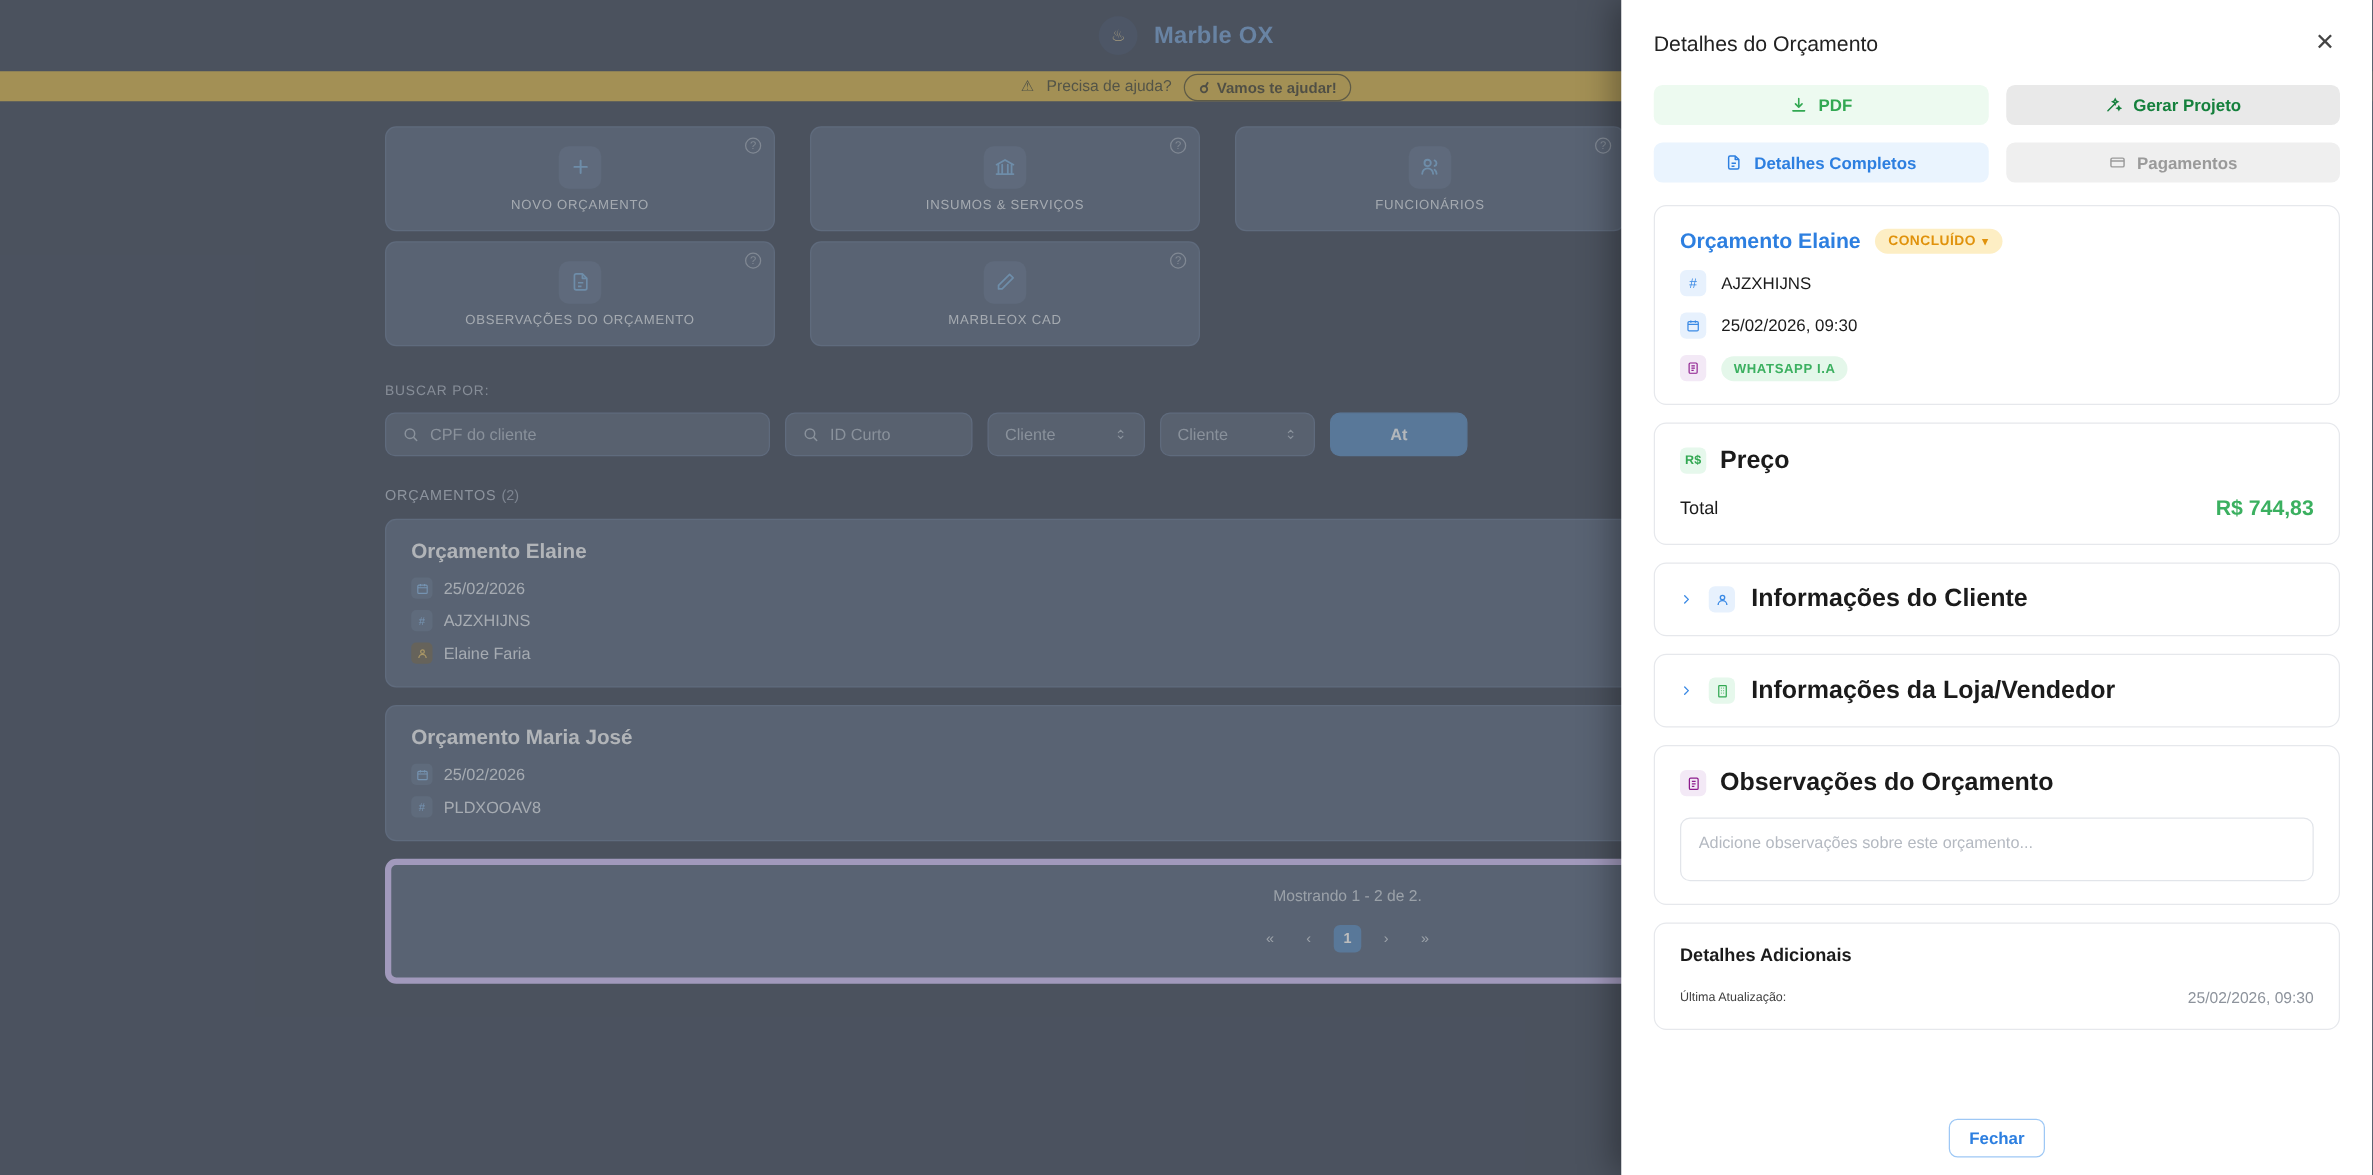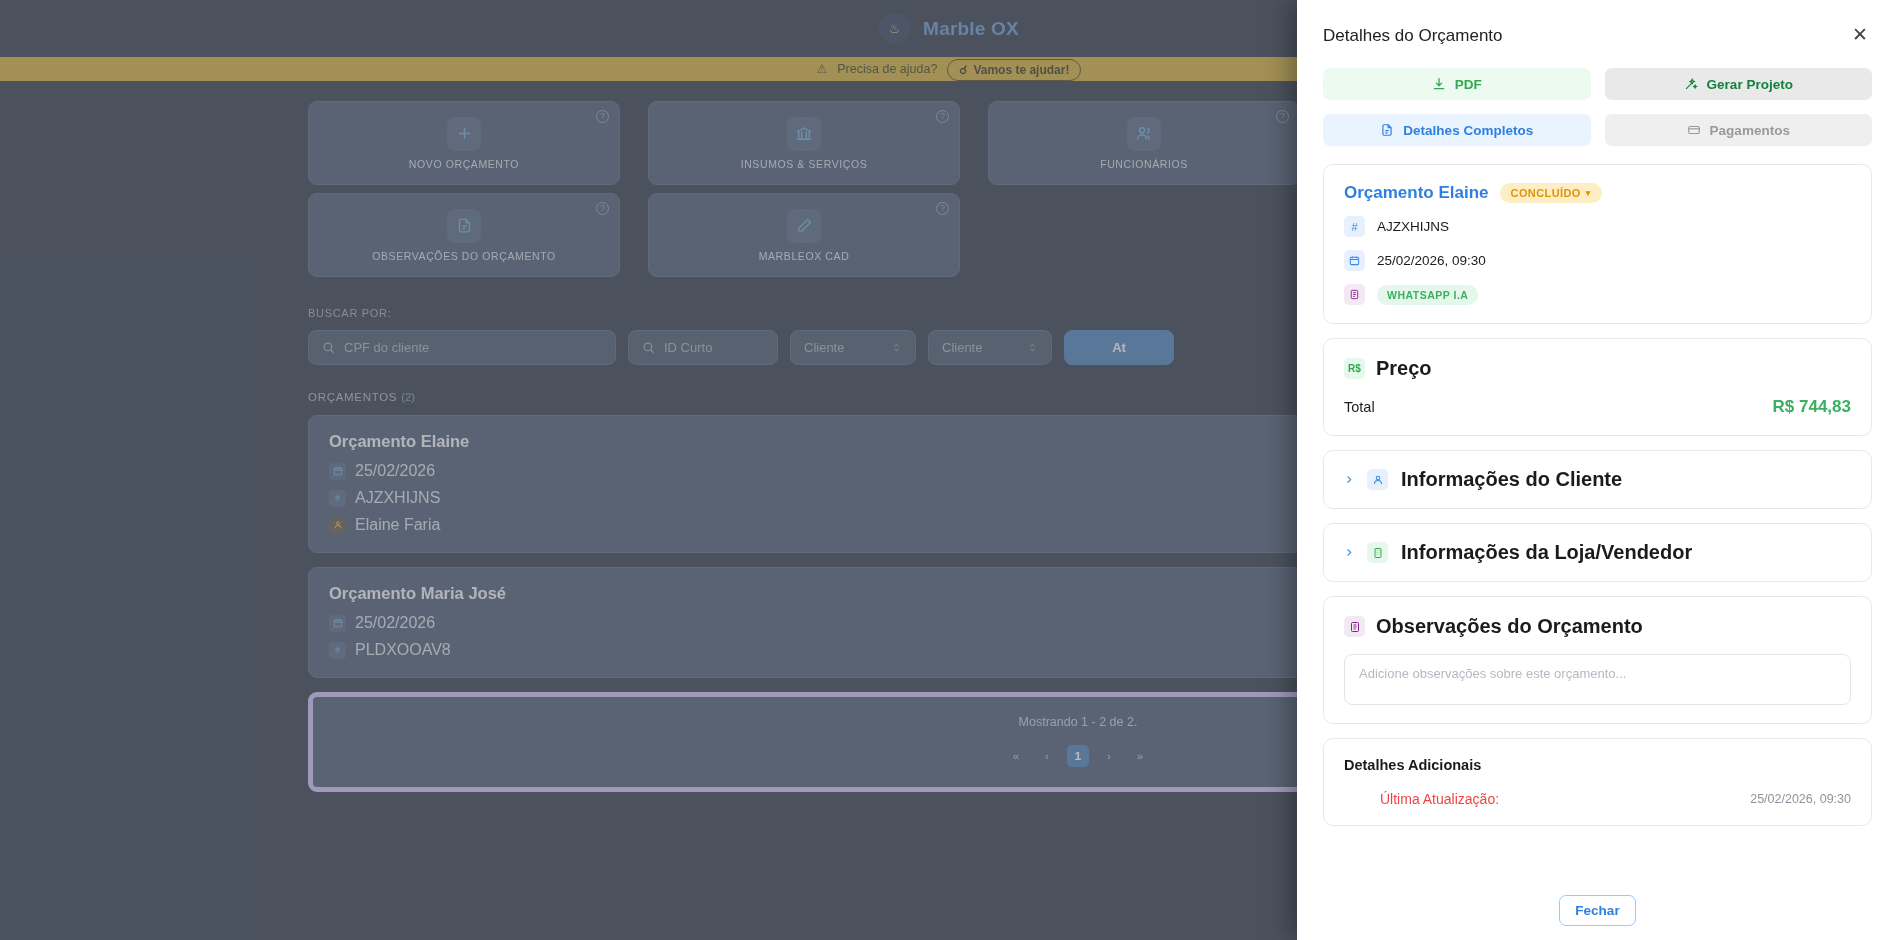--- a/index.html
+++ b/index.html
@@ -102,21 +102,21 @@
     position: relative;
   }
   .orc-title { color: #e7edf5; font-size: 16.5px; font-weight: 600; margin-bottom: 11px; }
   .orc-meta { display: flex; align-items: center; gap: 9px; margin-top: 9px; }
   .meta-ico {
     width: 17px; height: 17px; border-radius: 4px; background: #3b5478;
     display: flex; align-items: center; justify-content: center;
     font-size: 9px; color: #6aa8e6;
   }
   .meta-ico.y { background:#4a4432; color:#d8b04a; }
-  .meta-txt { font-size: 16px; color: #cfdae8; }
+  .meta-txt { font-size: 13px; color: #cfdae8; }
   .orc-price { position: absolute; right: 20px; top: 22px; color:#cfdae8; font-size: 13px;}
 
   .pager-card {
     margin: 6px 0 0 308px; width: 1540px;
     background: #2f4464; border: 5px solid #c4b5fd; border-radius: 9px;
     padding: 18px 0 20px; text-align: center;
   }
   .pager-txt { color: #b7c4d4; font-size: 12.5px; }
   .pager { display: flex; align-items: center; justify-content: center; gap: 9px; margin-top: 16px; }
   .pg {
@@ -201,21 +201,21 @@
   .chev { color: #3b8ae5; font-size: 13px; }
 
   .notes-area {
     margin-top: 16px; border: 1px solid #e2e5ea; border-radius: 8px;
     height: 51px; padding: 11px 14px;
     color: #b4b9c1; font-size: 13px;
   }
 
   .addl-title { font-size: 14.5px; font-weight: 700; color: #1b1b1b; }
   .addl-row { display:flex; align-items:center; justify-content: space-between; margin-top: 18px; }
-  .addl-lbl { font-size: 14px; color: #ef4444; margin-left: 36px; }
+  .addl-lbl { font-size: 10px; color: #404040; }
   .addl-val { font-size: 12.5px; color: #8d939c; }
 
   .dw-foot { padding: 6px 26px 14px; display: flex; justify-content: center; }
   .close-btn {
     border: 1px solid #9ec8f5; color: #2d7fe0; background: #fff;
     border-radius: 7px; padding: 7px 15px; font-size: 13.5px; font-weight: 600;
     cursor: pointer;
   }
   svg { display: block; }
 </style>

